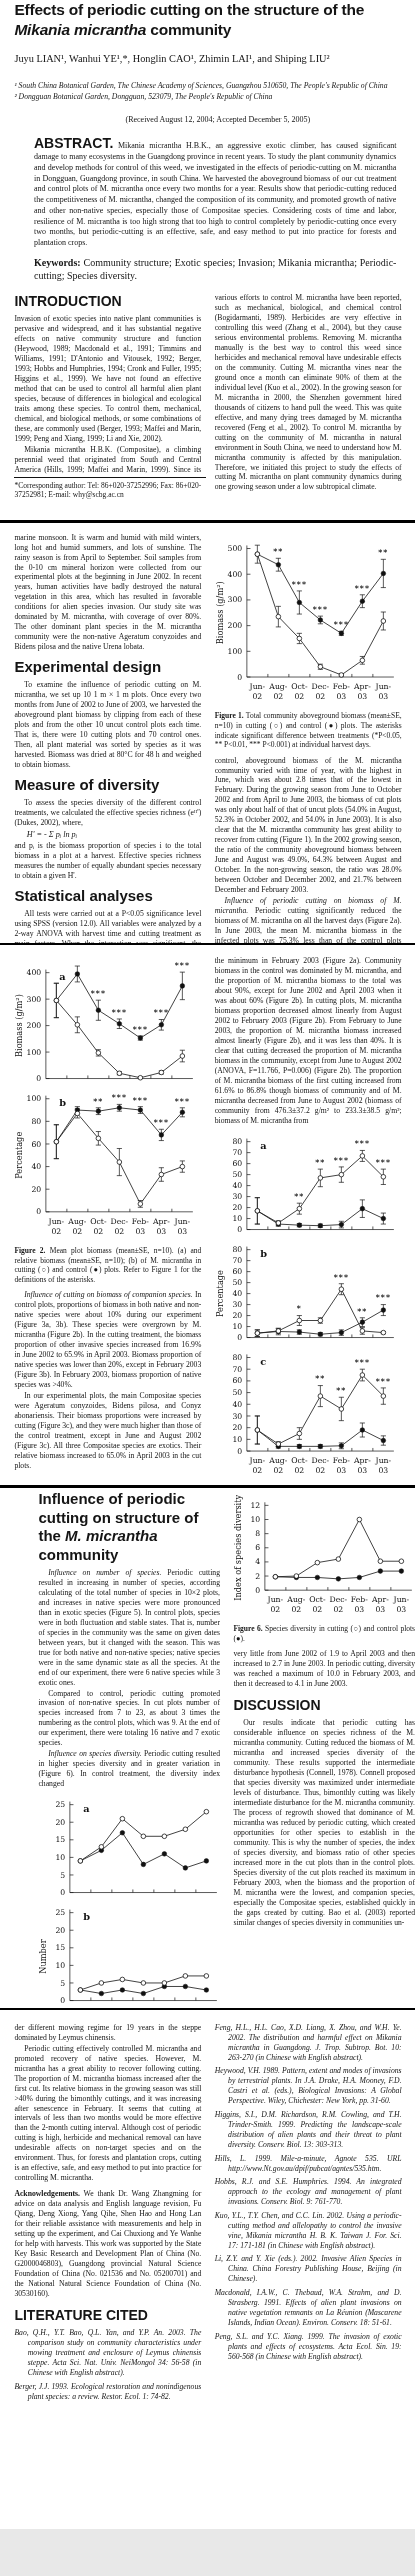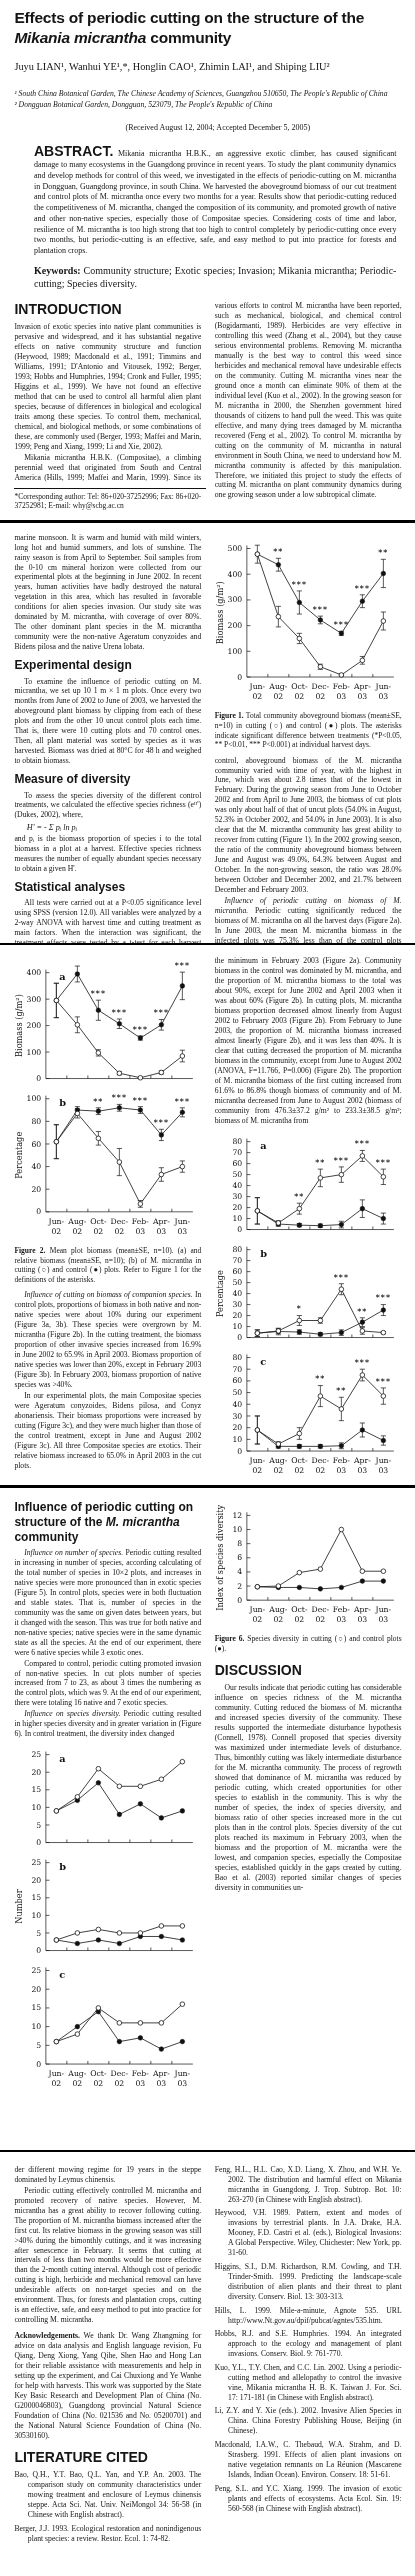--- a/index.html
+++ b/index.html
@@ -1,22 +1,22 @@
 <!DOCTYPE html>
 <html style="font-size:8.2px"><head>
 <meta charset="utf-8">
 <style>
   html,body{margin:0;padding:0;background:#e8e8e8;}
   #sheet{width:416px;background:#ffffff;color:#151515;margin:0 auto;
          font-family:"Liberation Serif","DejaVu Serif",serif;}
   .page{position:relative;overflow:hidden;padding:0 14.4px;box-sizing:border-box;}
-  .page1{height:520px;padding-top:8px;}
+  .page1{height:520px;padding-top:0;}
   .page2{height:420px;padding-top:10px;}
   .page3{height:540px;padding-top:11.3px;}
-  .page4{height:662px;padding-top:12px;}
+  .page4{height:520px;padding-top:2px;margin-left:24px;}
   .page5{height:519px;padding-top:12.4px;}
   .sep{height:2.6px;background:#000;}
   
   .title{font-family:"Liberation Sans","DejaVu Sans",sans-serif;font-weight:bold;
          font-size:15.5px;line-height:1.28;letter-spacing:-0.2px;margin:0 0 13.4px 0;}
   .title .it{font-style:italic;}
   .authors{font-size:10.3px;margin:0 0 15.5px 0;}
   .affil{font-size:7.7px;font-style:italic;line-height:1.45;}
   .received{font-size:8px;margin:13.4px 0 9.3px 19.6px;text-align:center;}
   .absblock{margin:0 5.2px 0 19.6px;font-size:8px;line-height:1.34;text-align:justify;}
@@ -24,33 +24,33 @@
   .kw{margin:7.2px 5.2px 10.3px 19.6px;font-size:10px;line-height:1.34;text-align:justify;}
   .kw .lead{font-weight:bold;}
   
   .cols{display:flex;gap:13.4px;}
   .col{width:50%;box-sizing:border-box;}
   p.body{font-size:7.7px;line-height:1.295;text-align:justify;margin:0 0 1px 0;text-indent:9.8px;}
   p.noind{text-indent:0;}
   .h1{font-family:"Liberation Sans","DejaVu Sans",sans-serif;font-weight:bold;
       font-size:14px;margin:8.2px 0 5.2px 0;}
   .h2{font-family:"Liberation Sans","DejaVu Sans",sans-serif;font-weight:bold;
-      font-size:12px;margin:6.2px 0 3.1px 0;line-height:1.25;}
+      font-size:15px;margin:6.2px 0 3.1px 0;line-height:1.25;}
   .h2 .it{font-style:italic;}
   .runlead{font-style:italic;}
   .formula{font-style:italic;font-size:8.2px;margin:2.1px 0 2.1px 12.4px;}
   .caption{font-size:7.5px;line-height:1.32;text-align:justify;margin:3.1px 0 5.2px 0;}
   .caption .lead{font-weight:bold;}
   .chart{margin:3.1px 0 0 0;}
   
-  .footnote{position:absolute;left:14.4px;bottom:9px;width:192px;background:#fff;
+  .footnote{position:absolute;left:14.4px;bottom:20px;width:192px;background:#fff;
             font-size:7.5px;line-height:1.3;padding-top:2.6px;border-top:0.8px solid #111;}
   
   .ref{font-size:7.7px;line-height:1.3;text-align:justify;
-       padding-left:13.4px;text-indent:-13.4px;margin:0 0 3.6px 0;}
+       padding-left:13.4px;text-indent:-13.4px;margin:0 0 3.6px 0;font-style:italic;}
   
   .ax{stroke:#1a1a1a;stroke-width:1.4;fill:none;}
   .ln{stroke:#1a1a1a;stroke-width:1.6;fill:none;}
   .mf{fill:#111;stroke:#111;}
   .mo{fill:#fff;stroke:#111;stroke-width:1.5;}
   .tick{font:15px "DejaVu Serif",serif;fill:#111;}
   .ylab{font:16px "DejaVu Serif",serif;fill:#111;}
   .sig{font:bold 15px "DejaVu Serif",serif;letter-spacing:2px;fill:#111;}
   .plab{font:bold 19px "DejaVu Serif",serif;fill:#111;}
 </style>
@@ -896,20 +896,21 @@
               <text class="tick" x="205" y="212" text-anchor="middle">Dec-</text>
               <text class="tick" x="205" y="232" text-anchor="middle">02</text>
               <text class="tick" x="245.85714285714286" y="212" text-anchor="middle">Feb-</text>
               <text class="tick" x="245.85714285714286" y="232" text-anchor="middle">03</text>
               <text class="tick" x="286.7142857142857" y="212" text-anchor="middle">Apr-</text>
               <text class="tick" x="286.7142857142857" y="232" text-anchor="middle">03</text>
               <text class="tick" x="327.57142857142856" y="212" text-anchor="middle">Jun-</text>
               <text class="tick" x="327.57142857142856" y="232" text-anchor="middle">03</text>
             </svg></div>
         <p class="caption"><span class="lead">Figure 6.</span><span>  Species diversity in cutting (○) and control plots (●).</span></p>
+        <p class="body noind">very little from June 2002 of 1.9 to April 2003 and then increased to 2.7 in June 2003. In periodic cutting, diversity was reached a maximum of 10.0 in February 2003, and then it decreased to 4.1 in June 2003.</p>
         <div class="h1">DISCUSSION</div>
         <p class="body">Our results indicate that periodic cutting has considerable influence on species richness of the M. micrantha community. Cutting reduced the biomass of M. micrantha and increased species diversity of the community. These results supported the intermediate disturbance hypothesis (Connell, 1978). Connell proposed that species diversity was maximized under intermediate levels of disturbance. Thus, bimonthly cutting was likely intermediate disturbance for the M. micrantha community. The process of regrowth showed that dominance of M. micrantha was reduced by periodic cutting, which created opportunities for other species to establish in the community. This is why the number of species, the index of species diversity, and biomass ratio of other species increased more in the cut plots than in the control plots. Species diversity of the cut plots reached its maximum in February 2003, when the biomass and the proportion of M. micrantha were the lowest, and companion species, especially the Compositae species, established quickly in the gaps created by cutting. Bao et al. (2003) reported similar changes of species diversity in communities un-</p>
       </div>
     </div>
   </div>
 
   <div class="sep"></div>
 
   <div class="page page5">
     <div class="cols">

